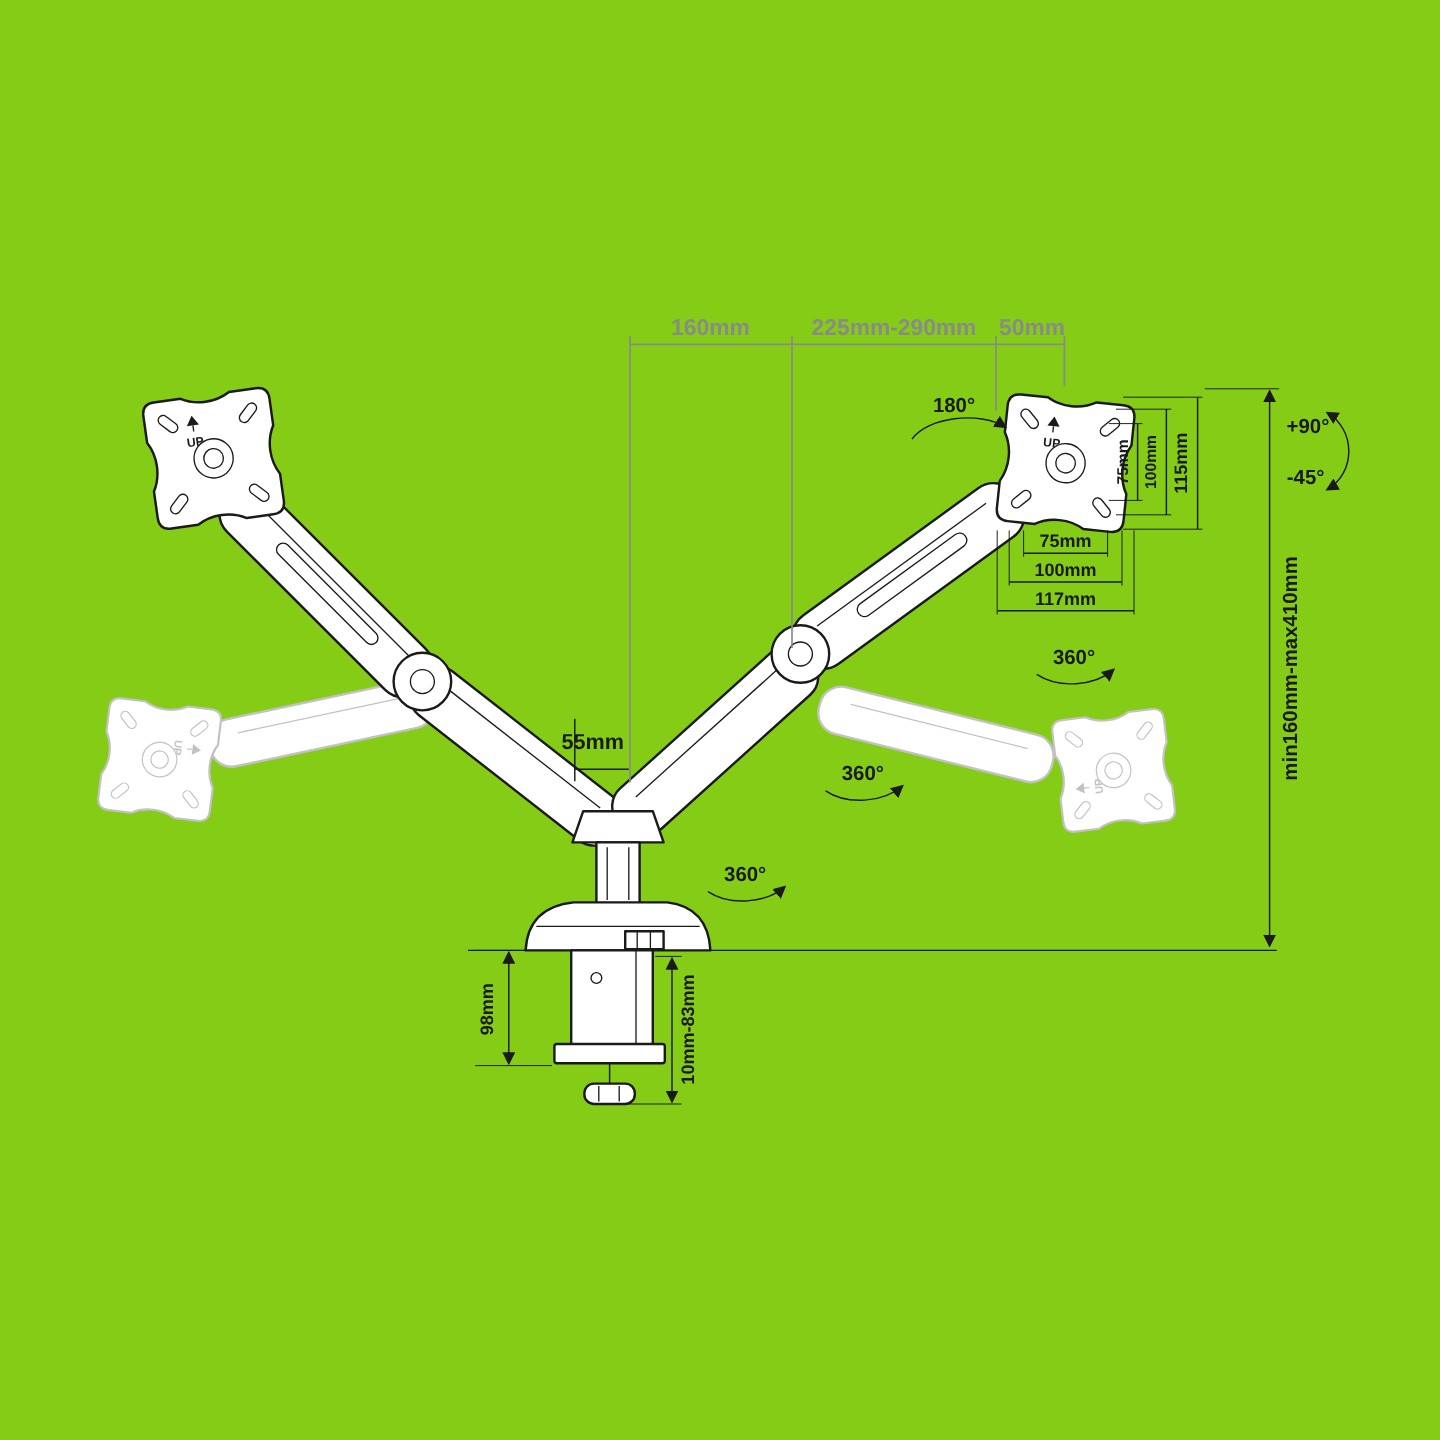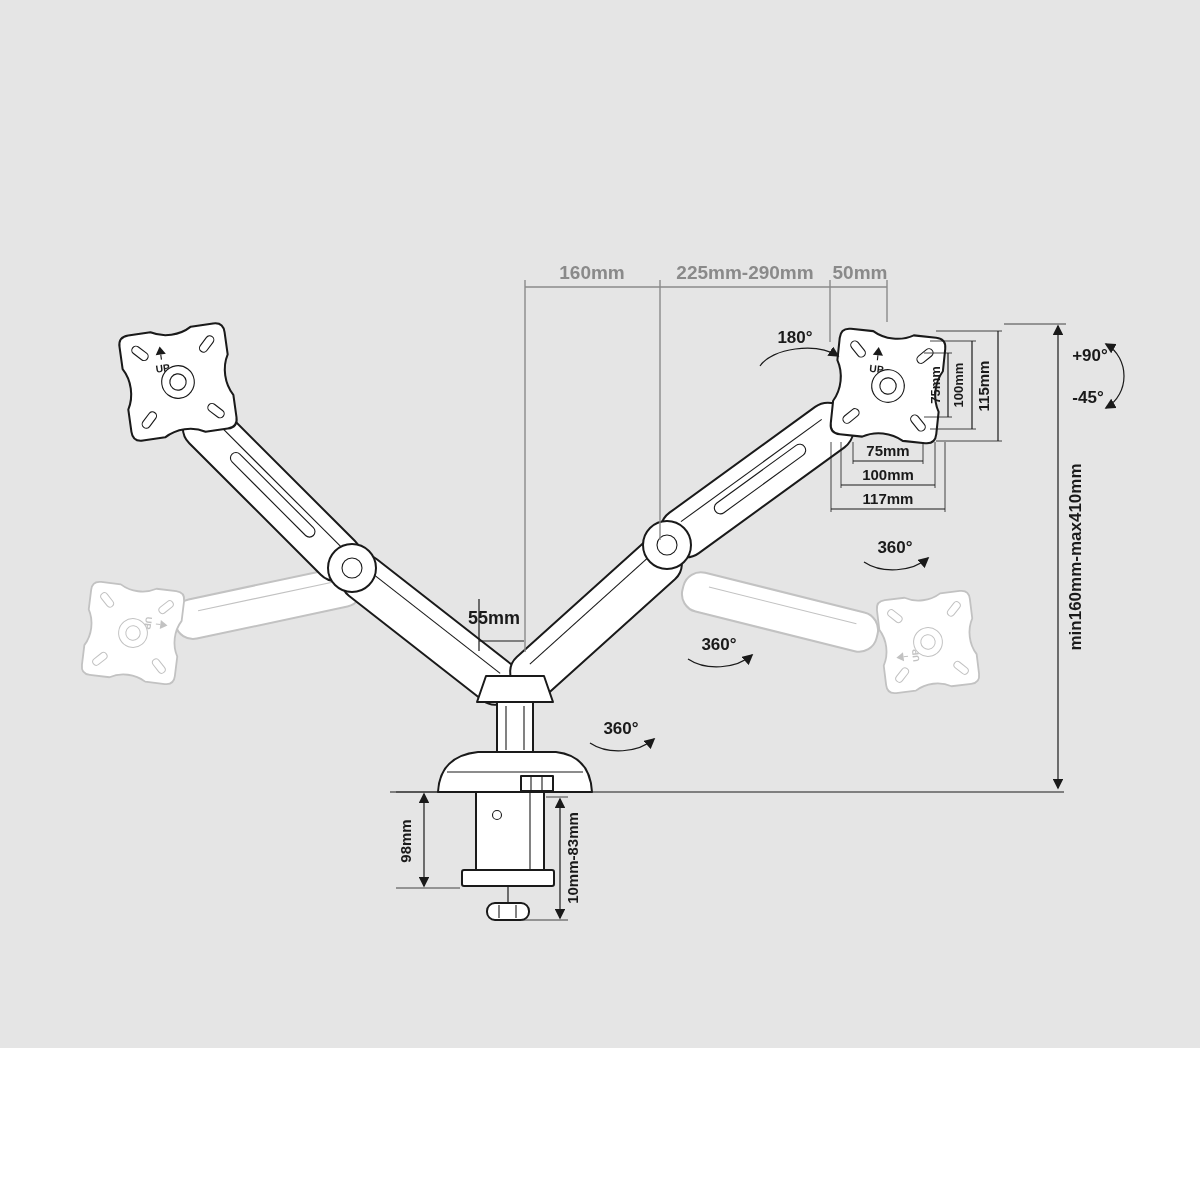--- a/index.html
+++ b/index.html
@@ -1,16 +1,16 @@
 <!DOCTYPE html>
 <html><head>
 <meta charset="utf-8">
 <style>
   html,body{margin:0;padding:0;background:#ffffff;}
-  .stage{width:1200px;height:1048px;position:relative;background:#e5e5e5;overflow:hidden;}
+  .stage{width:1200px;height:1200px;position:relative;background:#84cc16;overflow:hidden;}
   svg{display:block;}
   svg text{font-family:"Liberation Sans","DejaVu Sans",sans-serif;}
   .part{fill:#ffffff;stroke:currentColor;stroke-width:2;stroke-linejoin:round;}
   .thin{fill:none;stroke:currentColor;stroke-width:1.1;}
   .xthin{fill:none;stroke:#1a1a1a;stroke-width:0.8;}
   .dimG{stroke:#8a8a8a;stroke-width:1.4;fill:none;}
   .dimB{stroke:#1a1a1a;stroke-width:1.2;fill:none;}
   .lblG{fill:#8a8a8a;font-size:19px;font-weight:600;}
   .lblB{fill:#1a1a1a;font-size:13px;font-weight:600;}
   .lblB2{fill:#1a1a1a;font-size:15px;font-weight:600;}

